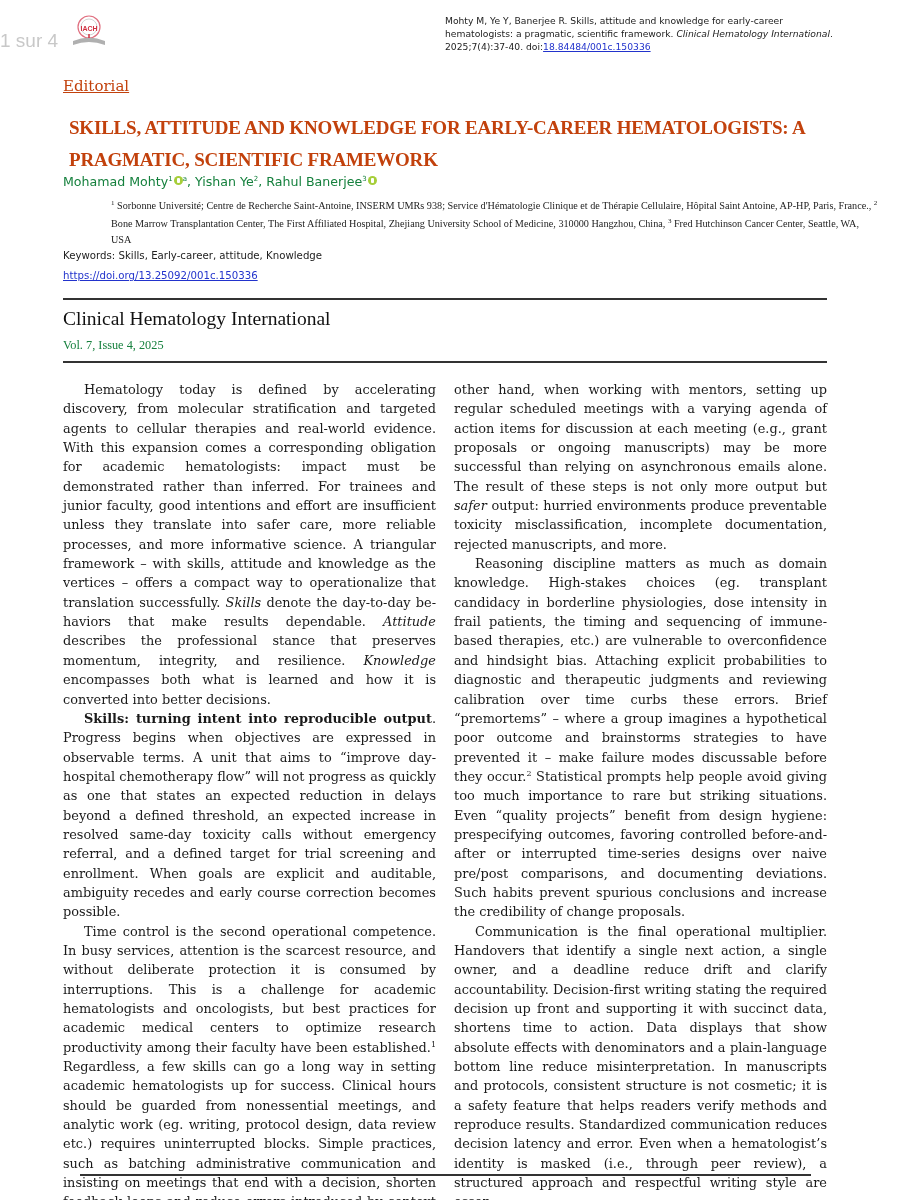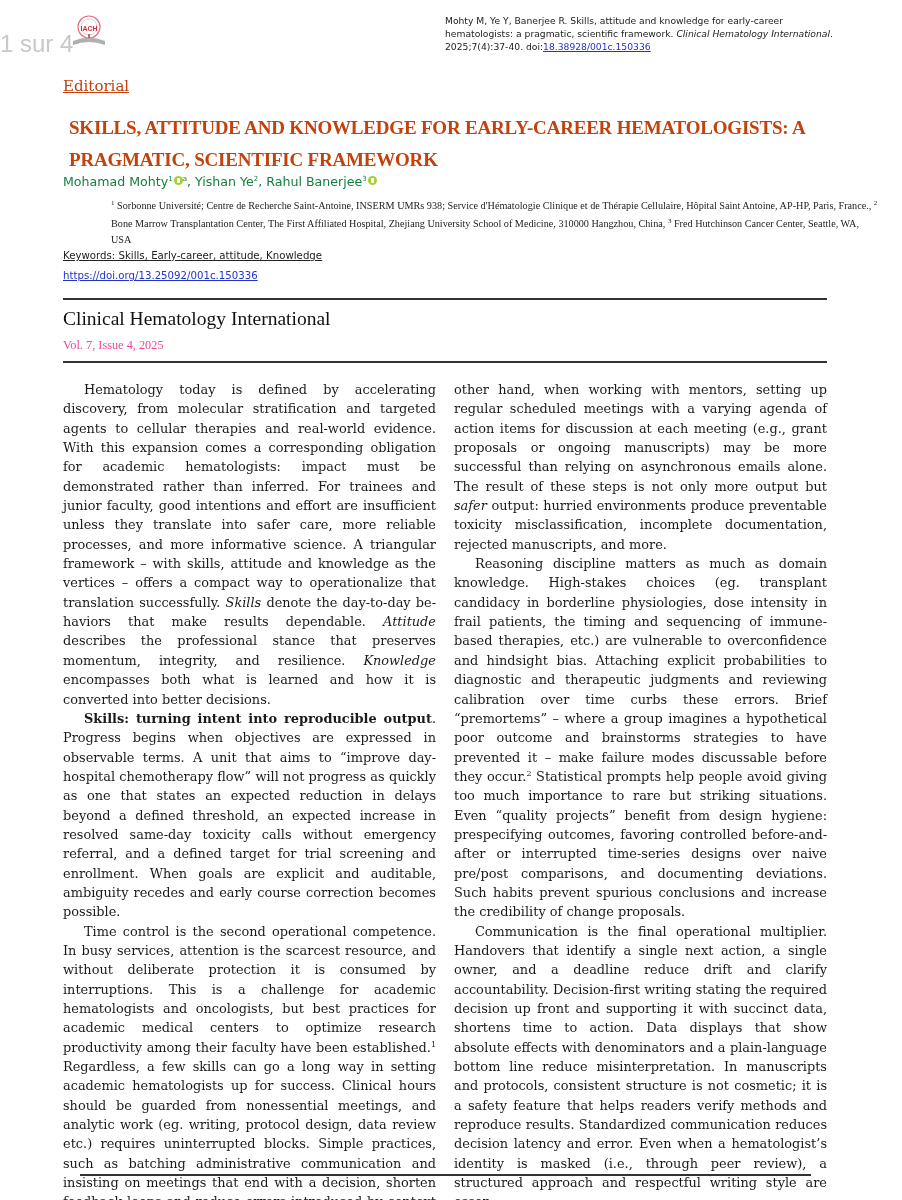--- a/index.html
+++ b/index.html
@@ -1,36 +1,36 @@
 <!DOCTYPE html>
 <html><head>
 <meta charset="utf-8">
 <style>
   html, body { margin: 0; padding: 0; background: #ffffff; }
   body { width: 902px; height: 1200px; position: relative; overflow: hidden; color: #1a1a1a; }
-  .page-indicator { position: absolute; left: 0; top: 30px; font-family: "Liberation Sans", sans-serif; font-size: 24px; color: #c8c8c8; }
+  .page-indicator { position: absolute; left: 0; top: 30px; font-family: "Liberation Sans", sans-serif; font-size: 19px; color: #c8c8c8; }
   .logo { position: absolute; left: 67px; top: 14px; width: 44px; height: 36px; }
   .citation { position: absolute; left: 445px; top: 14px; width: 400px; font-family: "DejaVu Sans", sans-serif; font-size: 9.2px; line-height: 13.2px; color: #222; }
   .citation a { color: #2233cc; text-decoration: underline; }
   .section-label { position: absolute; left: 63px; top: 77px; font-family: "DejaVu Serif", serif; font-size: 15px; text-decoration: underline; color: #c2410c; }
   .title { position: absolute; left: 63px; top: 106px; width: 780px; font-family: "Liberation Serif", serif; font-weight: bold; font-size: 19px; line-height: 32px; color: #c2410c; letter-spacing: -0.2px; margin: 6px; }
   .authors { position: absolute; left: 63px; top: 174px; font-family: "DejaVu Sans", sans-serif; font-size: 12.6px; color: #15803d; }
   .authors sup { font-size: 7px; }
   .orcid { display: inline-block; width: 9px; height: 9px; border-radius: 50%; background: #a6ce39; vertical-align: 1px; margin-left: 1px; position: relative; }
   .orcid::after { content: ""; position: absolute; left: 3px; top: 2px; width: 3px; height: 5px; background: #fff; border-radius: 1px; }
   .affiliations { position: absolute; left: 63px; top: 196px; width: 770px; font-family: Liberation Serif, serif; font-size: 10.2px; line-height: 15.5px; color: #222; margin-left: 48px; }
   .affiliations sup { font-size: 7px; }
-  .keywords { position: absolute; left: 63px; top: 250px; font-family: "DejaVu Sans", sans-serif; font-size: 10.2px; color: #222; text-decoration: underline; }
+  .keywords { position: absolute; left: 63px; top: 250px; font-family: "DejaVu Sans", sans-serif; font-size: 10.2px; color: #222; }
   .doi-link { position: absolute; left: 63px; top: 270px; font-family: "DejaVu Sans", sans-serif; font-size: 10.2px; color: #2233cc; text-decoration: underline; }
   .rule { position: absolute; left: 63px; width: 764px; height: 2px; background: #333; }
   .rule.r1 { top: 298px; }
   .rule.r2 { top: 361px; }
   .rule.r3 { top: 1174px; left: 80px; width: 731px; }
   .journal-name { position: absolute; left: 63px; top: 308px; font-family: "Liberation Serif", serif; font-size: 19.5px; color: #111; }
-  .journal-vol { position: absolute; left: 63px; top: 338px; font-family: "Liberation Serif", serif; font-size: 12.3px; color: #ec4899; }
+  .journal-vol { position: absolute; left: 63px; top: 338px; font-family: "Liberation Serif", serif; font-size: 12.3px; color: #15803d; }
   .col { position: absolute; top: 380px; width: 373px; font-family: "DejaVu Serif", serif; font-size: 12.9px; line-height: 19.35px; color: #1a1a1a; text-align: justify; hyphens: manual; }
   .col.left { left: 63px; }
   .col.right { left: 454px; }
   .col p { margin: 0; text-indent: 21px; }
   .col p.noindent { text-indent: 0; }
   .col sup { font-size: 8px; line-height: 0; }
   .col b { font-weight: bold; }
 </style>
 </head>
 <body>
@@ -38,21 +38,21 @@
 <div class="page-indicator">1 sur 4</div>
 
 <svg class="logo" viewBox="0 0 44 36">
   <circle cx="22" cy="13" r="11" fill="none" stroke="#e07080" stroke-width="1.2"></circle>
   <circle cx="22" cy="13" r="8" fill="none" stroke="#c8c8c8" stroke-width="0.8"></circle>
   <text x="22" y="17" text-anchor="middle" font-family="Liberation Sans, sans-serif" font-size="7" font-weight="bold" fill="#d03040">IACH</text>
   <path d="M6 27 Q22 20 38 27 L38 31 Q22 25 6 31 Z" fill="#b0b0b0"></path>
   <path d="M22 20 L22 24" stroke="#d03040" stroke-width="1.5"></path>
 </svg>
 
-<div class="citation"><span>Mohty M, Ye Y, Banerjee R. Skills, attitude and knowledge for early-career hematologists: a pragmatic, scientific framework. </span><i>Clinical Hematology International</i><span>. 2025;7(4):37-40. doi:</span><a>18.38928/001c.150336</a></div>
+<div class="citation"><span>Mohty M, Ye Y, Banerjee R. Skills, attitude and knowledge for early-career hematologists: a pragmatic, scientific framework. </span><i>Clinical Hematology International</i><span>. 2025;7(4):37-40. doi:</span><a>18.84484/001c.150336</a></div>
 
 <div class="section-label">Editorial</div>
 
 <h1 class="title">SKILLS, ATTITUDE AND KNOWLEDGE FOR EARLY-CAREER HEMATOLOGISTS: A PRAGMATIC, SCIENTIFIC FRAMEWORK</h1>
 
 <div class="authors">
   <span>Mohamad Mohty</span><sup>1</sup><span class="orcid"></span><sup>a</sup>, <span>Yishan Ye</span><sup>2</sup>, <span>Rahul Banerjee</span><sup>3</sup><span class="orcid"></span>
 </div>
 
 <div class="affiliations"><sup>1</sup> <span>Sorbonne Université; Centre de Recherche Saint-Antoine, INSERM UMRs 938; Service d'Hématologie Clinique et de Thérapie Cellulaire, Hôpital Saint Antoine, AP-HP, Paris, France., </span><sup>2</sup> <span>Bone Marrow Transplantation Center, The First Affiliated Hospital, Zhejiang University School of Medicine, 310000 Hangzhou, China, </span><sup>3</sup> <span>Fred Hutchinson Cancer Center, Seattle, WA, USA</span></div>

